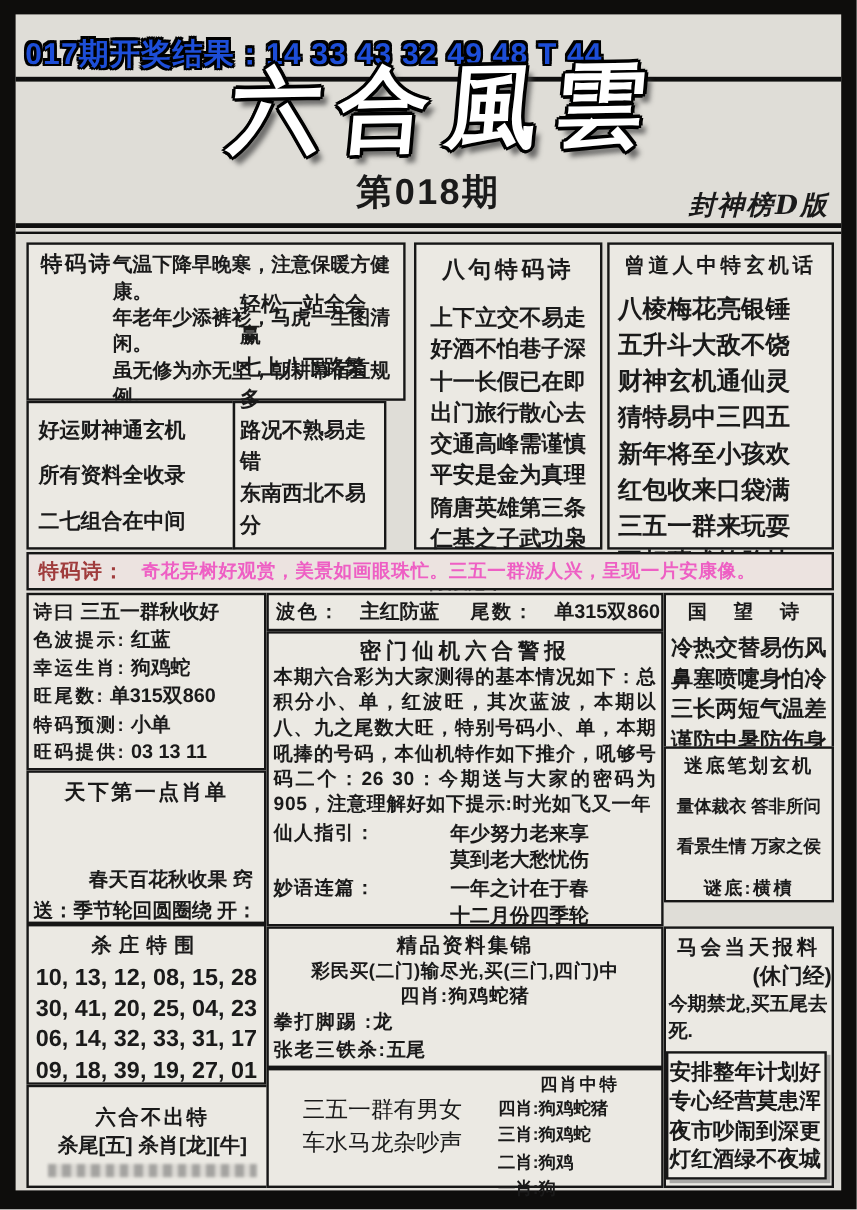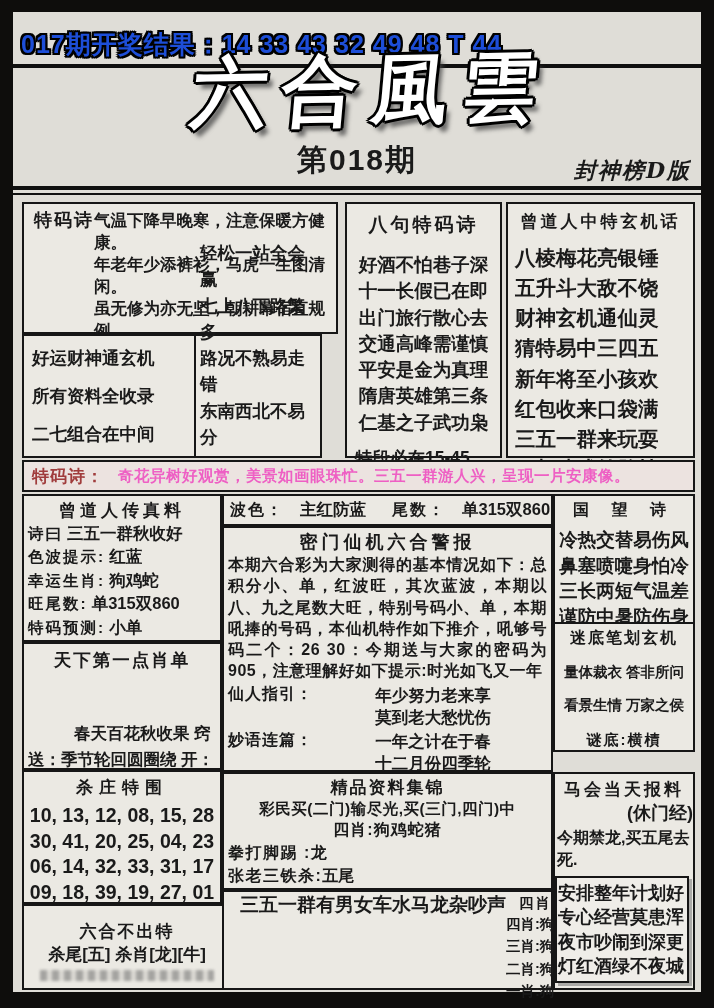--- a/index.html
+++ b/index.html
@@ -84,22 +84,22 @@
   .jb-lines{flex:1;text-align:center;line-height:1.35;font-size:16.5px;}
 
   .jp{padding:2px 4px;}
   .jp .box-title{font-size:17px;letter-spacing:2px;}
   .jp-l1{font-size:15.5px;font-weight:bold;text-align:center;white-space:nowrap;letter-spacing:.5px;}
   .jp-l2{font-size:16px;font-weight:bold;text-align:center;letter-spacing:1px;}
   .jp-row{font-size:16px;font-weight:bold;line-height:1.45;white-space:nowrap;}
   .jp-lab{letter-spacing:1.5px;}
 
   .bm{display:flex;}
-  .bm-poem{flex:1;display:flex;justify-content:center;padding-left:16px;
-           font-size:19px;font-weight:bold;line-height:1.4;white-space:nowrap;}
+  .bm-poem{flex:1;display:flex;flex-direction:column;justify-content:center;padding-left:28px;
+           font-size:19px;font-weight:normal;line-height:1.4;white-space:nowrap;}
   .bm-sx{width:136px;padding-top:2px;}
   .bm-sx .box-title{font-size:14.5px;letter-spacing:2px;}
   .sx-row{font-size:14.5px;font-weight:bold;line-height:1.55;white-space:nowrap;}
 
   .gw{padding:4px 2px;}
   .gw .box-title{font-size:16px;letter-spacing:9px;margin-bottom:6px;}
   .gw .poem-line{font-size:18.5px;line-height:1.38;text-align:center;white-space:nowrap;}
 
   .md{padding:4px 2px;}
   .md .box-title{font-size:16px;letter-spacing:2px;}
@@ -144,20 +144,21 @@
     </div>
     <div class="box easy" style="left:181px;top:322px;width:128px;height:124px;">
       <div class="poem-line">轻松一站全会赢</div>
       <div class="poem-line">七上八下路繁多</div>
       <div class="poem-line">路况不熟易走错</div>
       <div class="poem-line">东南西北不易分</div>
     </div>
 
     <div class="box eight" style="left:332px;top:190px;width:157px;height:256px;">
       <div class="box-title">八句特码诗</div>
+      <div class="poem-line">上下立交不易走</div>
       <div class="poem-line">好酒不怕巷子深</div>
       <div class="poem-line">十一长假已在即</div>
       <div class="poem-line">出门旅行散心去</div>
       <div class="poem-line">交通高峰需谨慎</div>
       <div class="poem-line">平安是金为真理</div>
       <div class="poem-line">隋唐英雄第三条</div>
       <div class="poem-line">仁基之子武功枭</div>
       <div class="eight-footer">特段必在15-45</div>
     </div>
 
@@ -172,21 +173,20 @@
       <div class="poem-line">三五一群来玩耍</div>
       <div class="poem-line">互相嘻戏笑脸灿</div>
     </div>
 
     <div class="box pink" style="left:9px;top:448px;width:673px;height:32px;">
       <span class="pink-label">特码诗：</span>
       <span class="pink-text">奇花异树好观赏，美景如画眼珠忙。三五一群游人兴，呈现一片安康像。</span>
     </div>
 
     <div class="box zl" style="left:9px;top:482px;width:200px;height:148px;">
-      <div class="box-title">曾道人传真料</div>
       <div class="zl-row"><span class="zl-label">诗曰</span><span class="zl-val">三五一群秋收好</span></div>
       <div class="zl-row"><span class="zl-label">色波提示:</span><span class="zl-val">红蓝</span></div>
       <div class="zl-row"><span class="zl-label">幸运生肖:</span><span class="zl-val">狗鸡蛇</span></div>
       <div class="zl-row"><span class="zl-label">旺尾数:</span><span class="zl-val">单315双860</span></div>
       <div class="zl-row"><span class="zl-label">特码预测:</span><span class="zl-val">小单</span></div>
       <div class="zl-row"><span class="zl-label">旺码提供:</span><span class="zl-val">03  13  11</span></div>
     </div>
 
     <div class="box dx" style="left:9px;top:630px;width:200px;height:128px;">
       <div class="box-title">天下第一点肖单</div>

